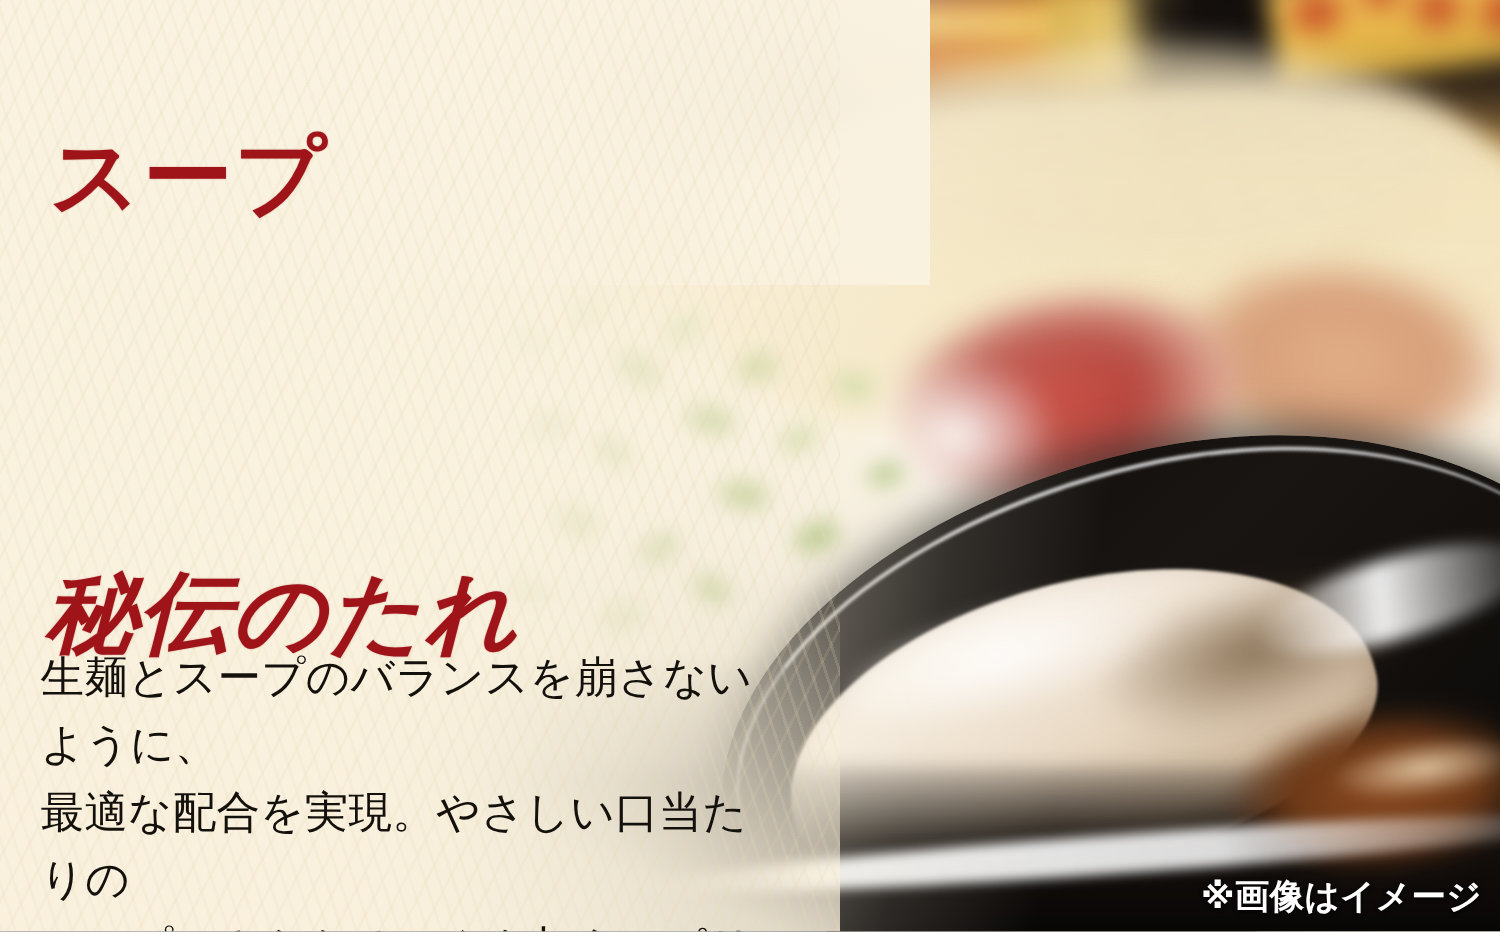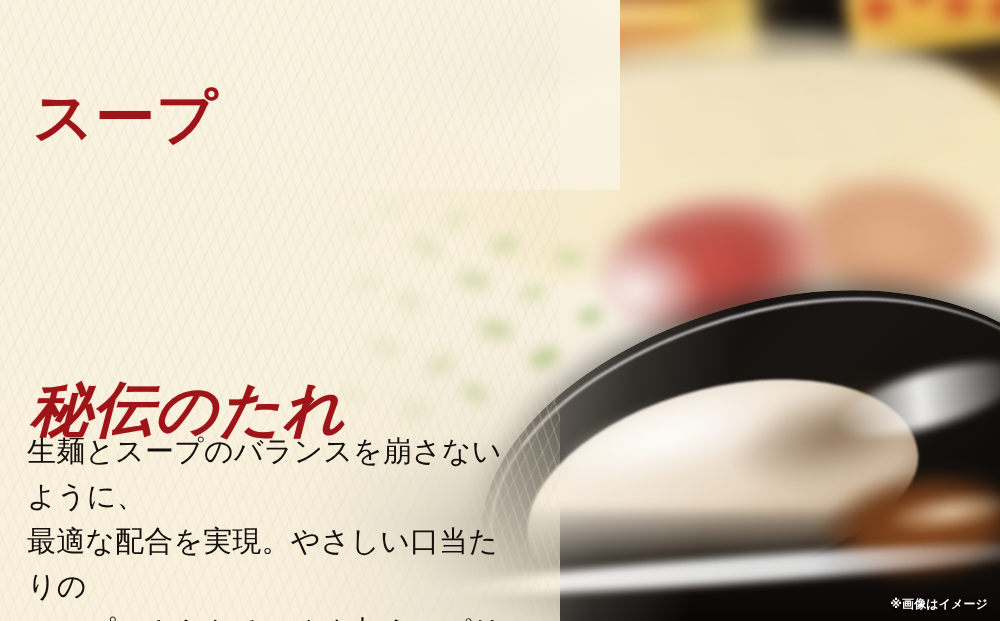--- a/index.html
+++ b/index.html
@@ -337,21 +337,21 @@
   }
   #p-soup { left: 27px; top: 116px; width: 500px; }
   #p-tare { left: 27px; top: 400px; width: 490px; }
 
   .caption {
     position: absolute;
     right: 12px;
     bottom: 8px;
     color: #ffffff;
     font-family: "DejaVu Sans", "Liberation Sans", sans-serif;
-    font-size: 12px;
+    font-size: 23px;
     font-weight: 700;
     letter-spacing: .01em;
     text-shadow: 0 1px 3px rgba(0,0,0,.85);
     white-space: nowrap;
   }
 </style>
 </head>
 <body>
 
 <div id="stage">

